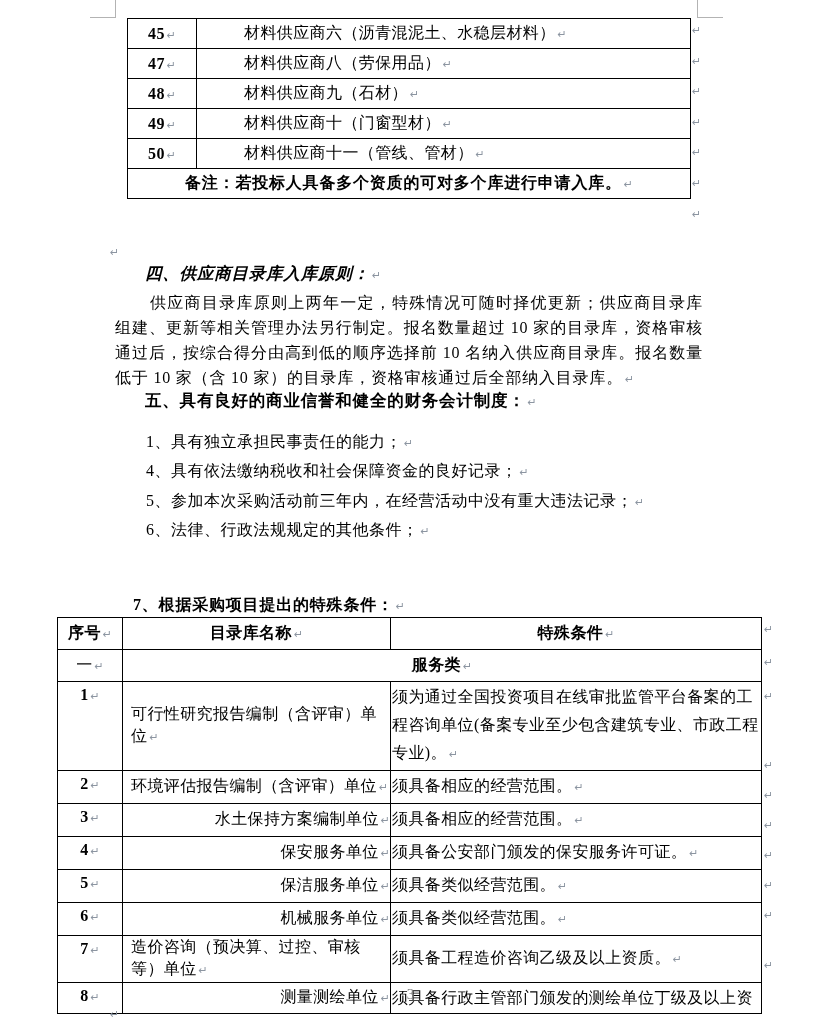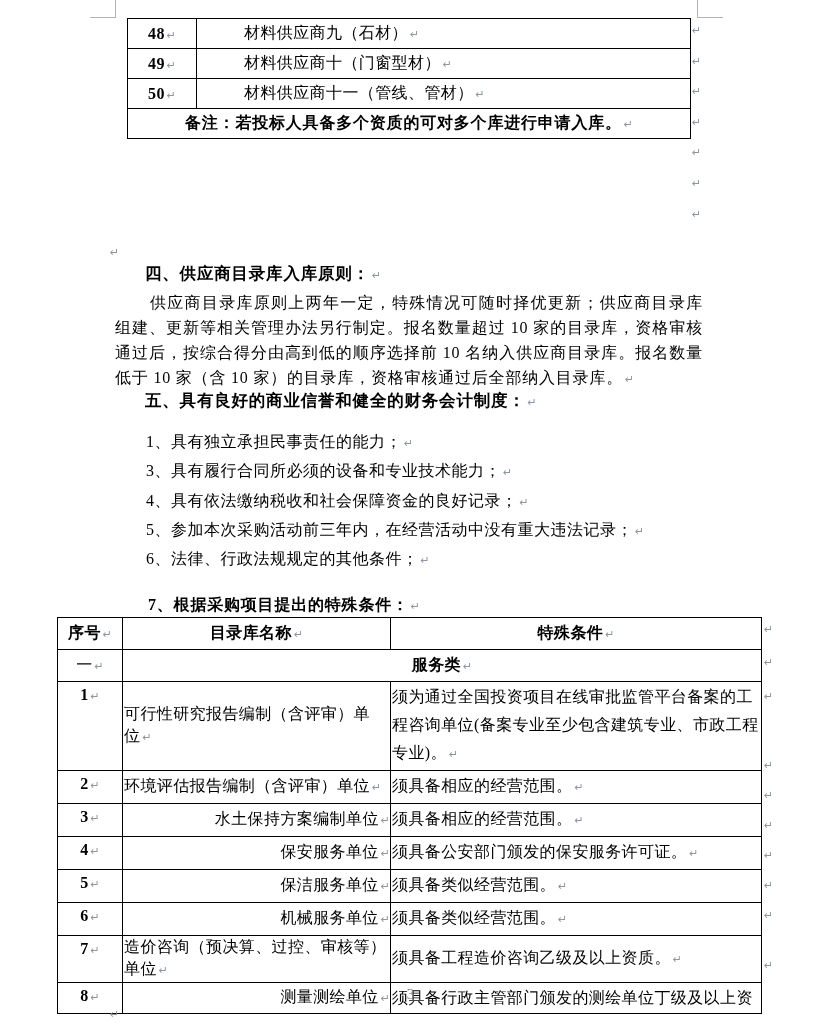--- a/index.html
+++ b/index.html
@@ -21,37 +21,37 @@
   
   .t1{left:127px;top:18px;width:563px;}
   .t1 td{height:29px;}
   .t1 .num{text-align:center;font-weight:bold;}
   .t1 .nm{padding-left:47px;text-align:left;}
   .t1 .note{text-align:center;font-weight:bold;letter-spacing:.8px;}
 
   
   .h4,.h5{position:absolute;left:115px;width:600px;font-weight:bold;font-size:16.5px;
           letter-spacing:.8px;padding-left:30px;}
-  .h4{top:263px;} .h5{top:390px;}
+  .h4{top:263px;font-style:italic;} .h5{top:390px;}
   .para{position:absolute;left:115px;top:290px;width:588px;font-size:16px;line-height:25px;
         letter-spacing:.8px;text-align:justify;text-indent:35px;}
   .items{position:absolute;left:115px;top:428px;width:600px;font-size:16px;line-height:27.3px;
          letter-spacing:.5px;padding-left:31px;}
-  .item7{position:absolute;left:117px;top:595px;width:600px;font-size:16px;font-weight:bold;
+  .item7{position:absolute;left:102px;top:595px;width:600px;font-size:16px;font-weight:bold;
          letter-spacing:.8px;padding-left:31px;}
 
   
   .t2{left:57px;top:617px;width:704px;}
   .t2 th{font-weight:bold;text-align:center;height:31px;}
   .t2 .num{font-weight:bold;text-align:center;vertical-align:top;padding-top:4px;}
   .t2 .cat{text-align:center;font-weight:normal;}
   .t2 .svc{text-align:center;font-weight:bold;margin-left:22px;}
   .t2 .nm{line-height:22px;}
   .t2 .nm.c{text-align:right;}
-  .t2 .nm.l{text-align:left;padding-left:1px;}
+  .t2 .nm.l{text-align:left;padding-left:8px;}
   .t2 .nm.tight{padding-right:13px;}
   .t2 .nm.nowrap{white-space:nowrap;margin-top:30px;}
   .t2 .cond{text-align:left;padding:1px 1px;line-height:28px;}
 
   
   .pc{font-family:"DejaVu Sans",sans-serif;font-size:11px;color:#8c95a1;margin-left:2px;
       font-weight:normal;letter-spacing:0;}
   .abs{position:absolute;margin:0;}
 
   .pagenum{position:absolute;left:0;right:0;top:986px;text-align:center;
@@ -67,20 +67,28 @@
   <div class="corner bl"></div>
   <div class="corner br"></div>
 
   <table class="t1">
     <colgroup>
         <col style="width:69px">
         <col style="width:494px">
       </colgroup>
     <tbody id="t1body">
         <tr>
+          <td class="num">45<span class="pc">↵</span></td>
+          <td class="nm">材料供应商六（沥青混泥土、水稳层材料）<span class="pc">↵</span></td>
+        </tr>
+        <tr>
+          <td class="num">47<span class="pc">↵</span></td>
+          <td class="nm">材料供应商八（劳保用品）<span class="pc">↵</span></td>
+        </tr>
+        <tr>
           <td class="num">48<span class="pc">↵</span></td>
           <td class="nm">材料供应商九（石材）<span class="pc">↵</span></td>
         </tr>
         <tr>
           <td class="num">49<span class="pc">↵</span></td>
           <td class="nm">材料供应商十（门窗型材）<span class="pc">↵</span></td>
         </tr>
         <tr>
           <td class="num">50<span class="pc">↵</span></td>
           <td class="nm">材料供应商十一（管线、管材）<span class="pc">↵</span></td>
@@ -94,21 +102,20 @@
   <span class="pc abs" style="left:110px;top:246px">↵</span>
 
   <div class="h4"><span>四、供应商目录库入库原则：</span><span class="pc">↵</span></div>
 
   <div class="para"><span>供应商目录库原则上两年一定，特殊情况可随时择优更新；供应商目录库组建、更新等相关管理办法另行制定。报名数量超过 10 家的目录库，资格审核通过后，按综合得分由高到低的顺序选择前 10 名纳入供应商目录库。报名数量低于 10 家（含 10 家）的目录库，资格审核通过后全部纳入目录库。</span><span class="pc">↵</span></div>
 
   <div class="h5"><span>五、具有良好的商业信誉和健全的财务会计制度：</span><span class="pc">↵</span></div>
 
   <div class="items" id="items">
       <div>1、具有独立承担民事责任的能力；<span class="pc">↵</span></div>
-      <div>3、具有履行合同所必须的设备和专业技术能力；<span class="pc">↵</span></div>
       <div>4、具有依法缴纳税收和社会保障资金的良好记录；<span class="pc">↵</span></div>
       <div>5、参加本次采购活动前三年内，在经营活动中没有重大违法记录；<span class="pc">↵</span></div>
       <div>6、法律、行政法规规定的其他条件；<span class="pc">↵</span></div>
     </div>
 
   <div class="item7"><span>7、根据采购项目提出的特殊条件：</span><span class="pc">↵</span></div>
 
   <table class="t2">
     <colgroup>
         <col style="width:65px">

